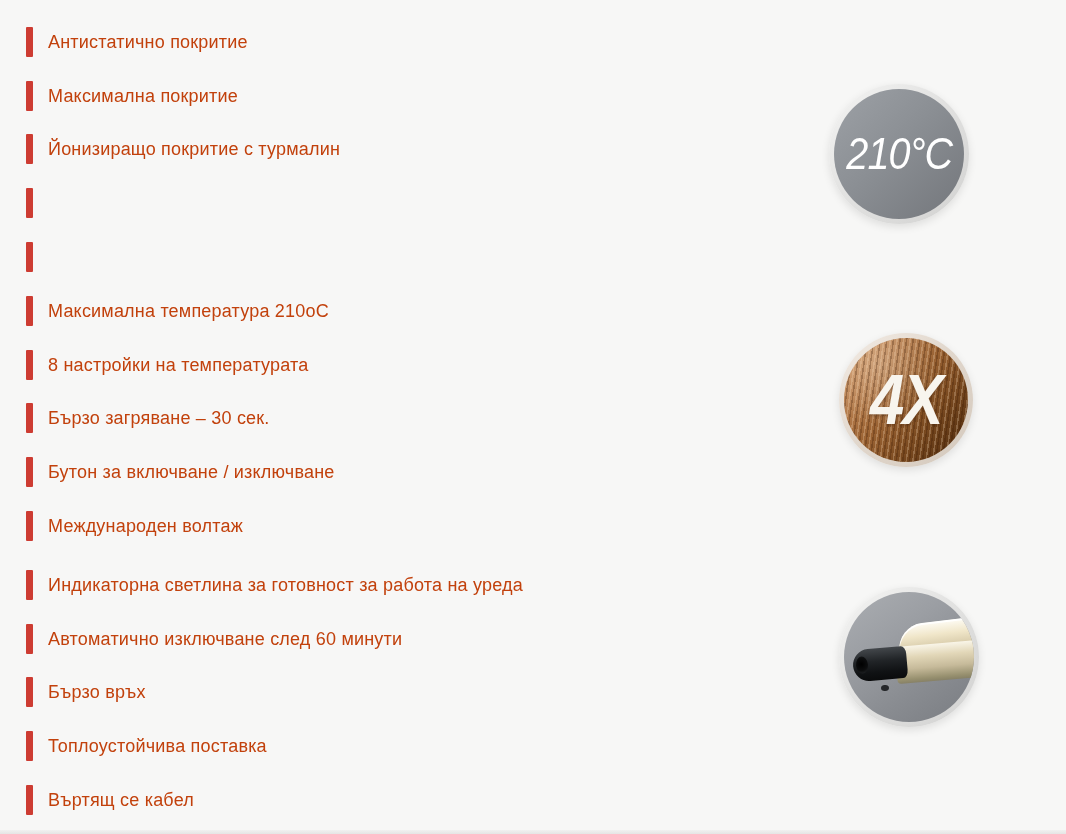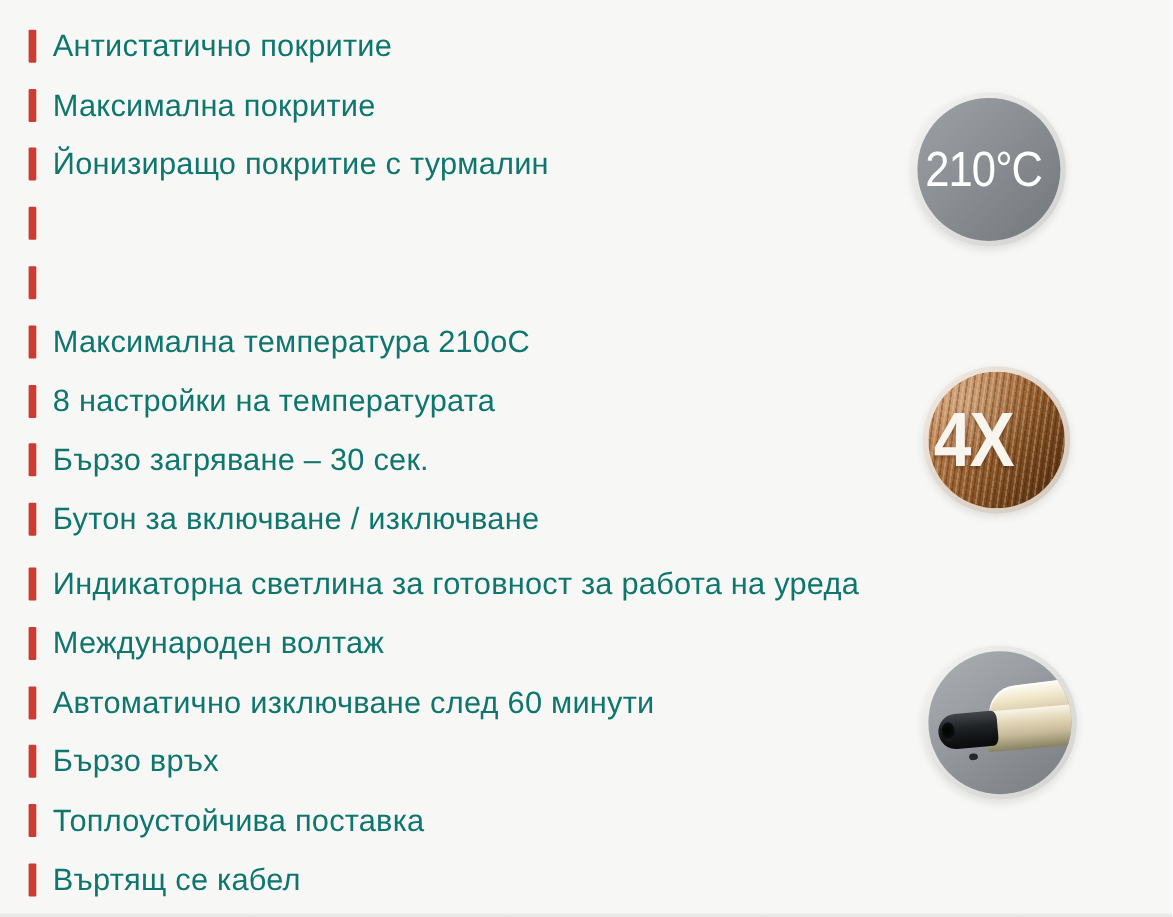--- a/index.html
+++ b/index.html
@@ -26,41 +26,42 @@
   .feature-row.gap-before { margin-top: 5px; }
   .bullet-bar {
     flex: none;
     width: 7px;
     height: 30px;
     margin-right: 15px;
     border-radius: 1px;
     background: #cd3c32;
   }
   .feature-label {
-    font-size: 28px;
+    font-size: 18px;
     line-height: 1;
-    color: #0f766e;
+    color: #c2410c;
     letter-spacing: 0.2px;
     white-space: nowrap;
   }
 
   
   .badge-ring {
     position: absolute;
     border-radius: 50%;
     padding: 5px;
     box-shadow: 0 3px 8px rgba(0,0,0,0.10);
   }
   .badge-circle {
     position: relative;
     border-radius: 50%;
     overflow: hidden;
     display: flex;
     align-items: center;
-    justify-content: flex-start;
+    justify-content: center;
+    font-style: italic;
   }
 
   .ring-silver { background: linear-gradient(135deg, #f5f5f4 0%, #e2e2e1 45%, #d2d2d1 100%); }
   .ring-warm   { background: linear-gradient(135deg, #f3ece5 0%, #e0d6cb 50%, #d4c9bd 100%); }
 
   .badge-temp { left: 829px; top: 84px; }
   .badge-temp .badge-circle {
     width: 130px; height: 130px;
     background: linear-gradient(135deg, #9da1a6 0%, #8b8f94 45%, #73767b 100%);
   }
@@ -182,27 +183,27 @@
       <span class="feature-label">8 настройки на температурата</span>
     </div>
     <div class="feature-row">
       <span class="bullet-bar"></span>
       <span class="feature-label">Бързо загряване – 30 сек.</span>
     </div>
     <div class="feature-row">
       <span class="bullet-bar"></span>
       <span class="feature-label">Бутон за включване / изключване</span>
     </div>
+    <div class="feature-row">
+      <span class="bullet-bar"></span>
+      <span class="feature-label">Международен волтаж</span>
+    </div>
     <div class="feature-row gap-before">
       <span class="bullet-bar"></span>
       <span class="feature-label">Индикаторна светлина за готовност за работа на уреда</span>
-    </div>
-    <div class="feature-row">
-      <span class="bullet-bar"></span>
-      <span class="feature-label">Международен волтаж</span>
     </div>
     <div class="feature-row">
       <span class="bullet-bar"></span>
       <span class="feature-label">Автоматично изключване след 60 минути</span>
     </div>
     <div class="feature-row">
       <span class="bullet-bar"></span>
       <span class="feature-label">Бързо връх</span>
     </div>
     <div class="feature-row">

